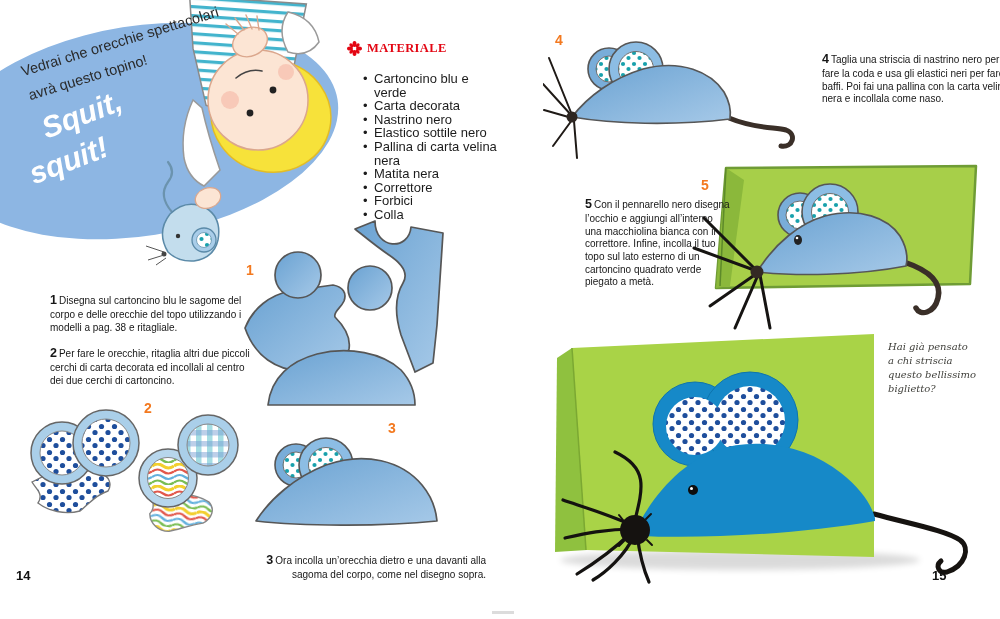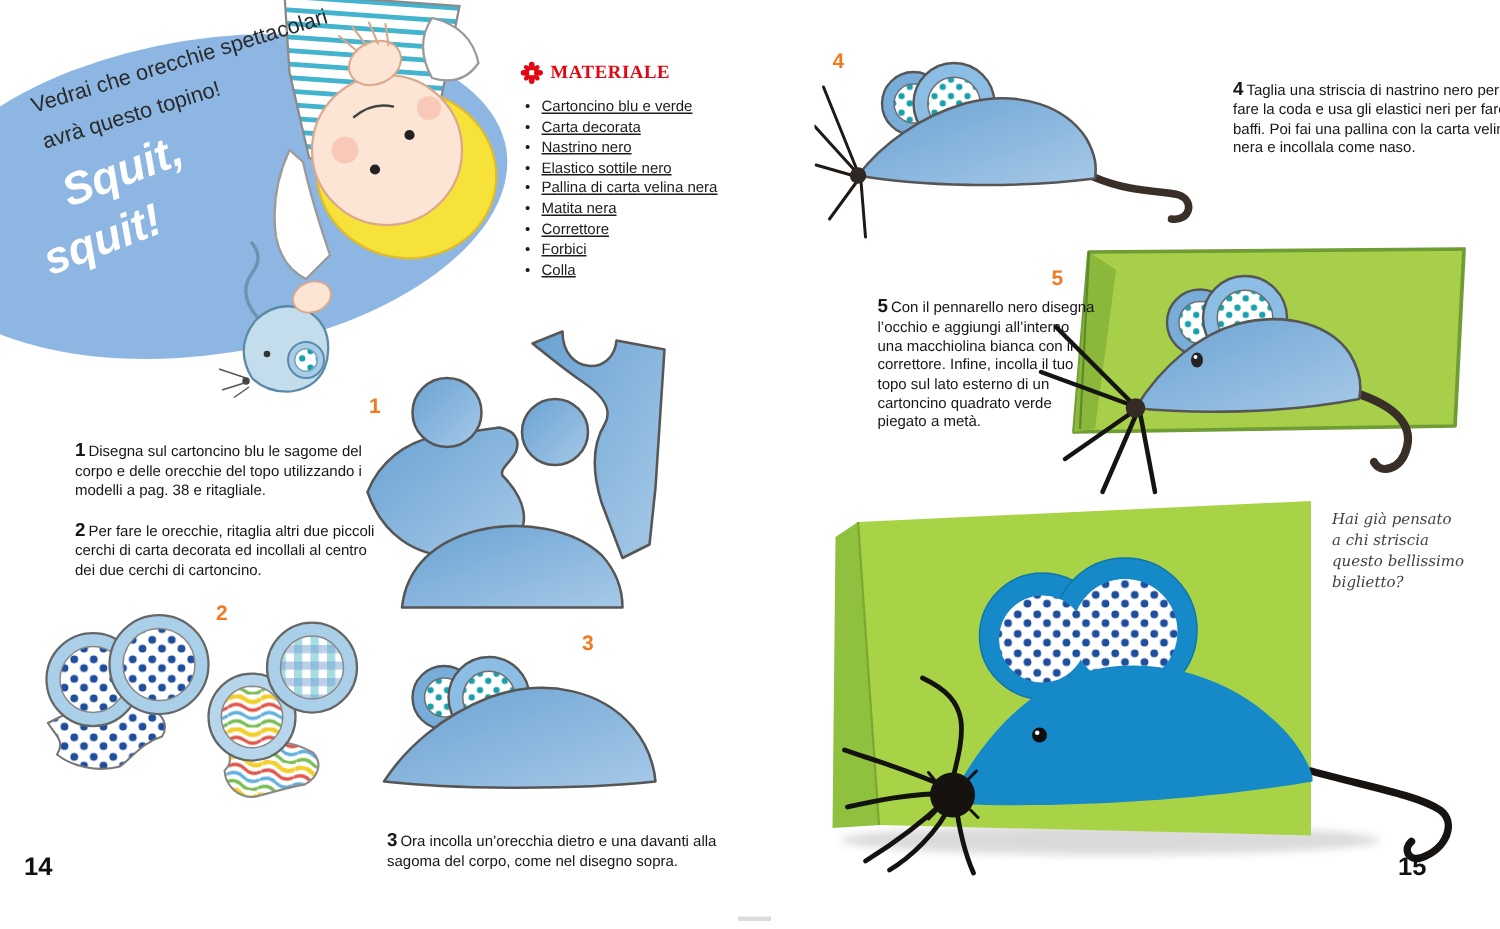--- a/index.html
+++ b/index.html
@@ -13,43 +13,43 @@
   .intro{left:18px;top:60px;width:280px;font-size:14.5px;line-height:1.7;color:#2a2a2a;
          transform:rotate(-17deg);transform-origin:left top;z-index:3;}
   .squeak{left:10px;top:122px;width:190px;color:#ffffff;font-weight:bold;font-style:italic;
           font-size:30px;line-height:1.25;transform:rotate(-21deg);transform-origin:left top;z-index:3;}
   .squeak .sq1{padding-left:28px;}
 
   
   .materials{left:347px;top:41px;width:170px;z-index:3;}
   .mat-title-row{display:flex;align-items:center;gap:5px;margin-bottom:9px;font-family:Liberation Serif, serif;}
   .mat-title{color:#e30613;font-weight:bold;font-size:12.5px;letter-spacing:.4px;}
-  .mat-list{list-style:none;margin:3px;padding:0;font-size:10px;line-height:13.6px;text-decoration:underline;}
+  .mat-list{list-style:none;margin:16px;padding:0;font-size:13px;line-height:13.6px;}
   .mat-list li{position:relative;padding-left:11px;}
   .mat-list li::before{content:"•";position:absolute;left:0;top:0;}
 
   
   .step{margin:16px;font-size:10px;line-height:1.27;color:#161616;z-index:3;}
   .step b{font-size:12.5px;margin-right:2px;}
   .step1{left:34px;top:277px;width:202px;}
   .step2{left:34px;top:330px;width:202px;}
-  .step3{left:242px;top:537px;width:228px;}
+  .step3{left:242px;top:537px;width:228px;text-align:right;}
   .step4{left:806px;top:36px;width:190px;}
   .step5{left:569px;top:181px;width:146px;}
 
   
   .fig{font-weight:bold;font-size:14px;color:#f3791f;z-index:5;}
   .fig1{left:246px;top:262px;}  .fig2{left:144px;top:400px;}  .fig3{left:388px;top:420px;}
   .fig4{left:555px;top:32px;}   .fig5{left:701px;top:177px;}
 
   
   .caption{left:888px;top:340px;width:112px;font-family:"DejaVu Serif",serif;font-style:italic;
            font-size:10px;line-height:1.4;color:#3f3f3a;z-index:4;}
 
-  .pageno{font-weight:bold;font-size:17px;color:#111;z-index:4;}
+  .pageno{font-weight:bold;font-size:13px;color:#111;z-index:4;}
   .pg-left{left:16px;top:568px;} .pg-right{left:932px;top:568px;}
   .gutter{left:492px;top:611px;width:22px;height:3px;background:#dcdcdc;z-index:1;}
 
   svg.illo{z-index:2;}
   .boy{left:138px;top:0;z-index:2;}
   .illo1{left:225px;top:205px;} .illo2{left:20px;top:397px;} .illo3{left:240px;top:413px;}
   .illo4{left:543px;top:28px;}  .illo5{left:690px;top:158px;} .photo{left:545px;top:328px;z-index:1;}
 </style>
 </head>
 <body>

